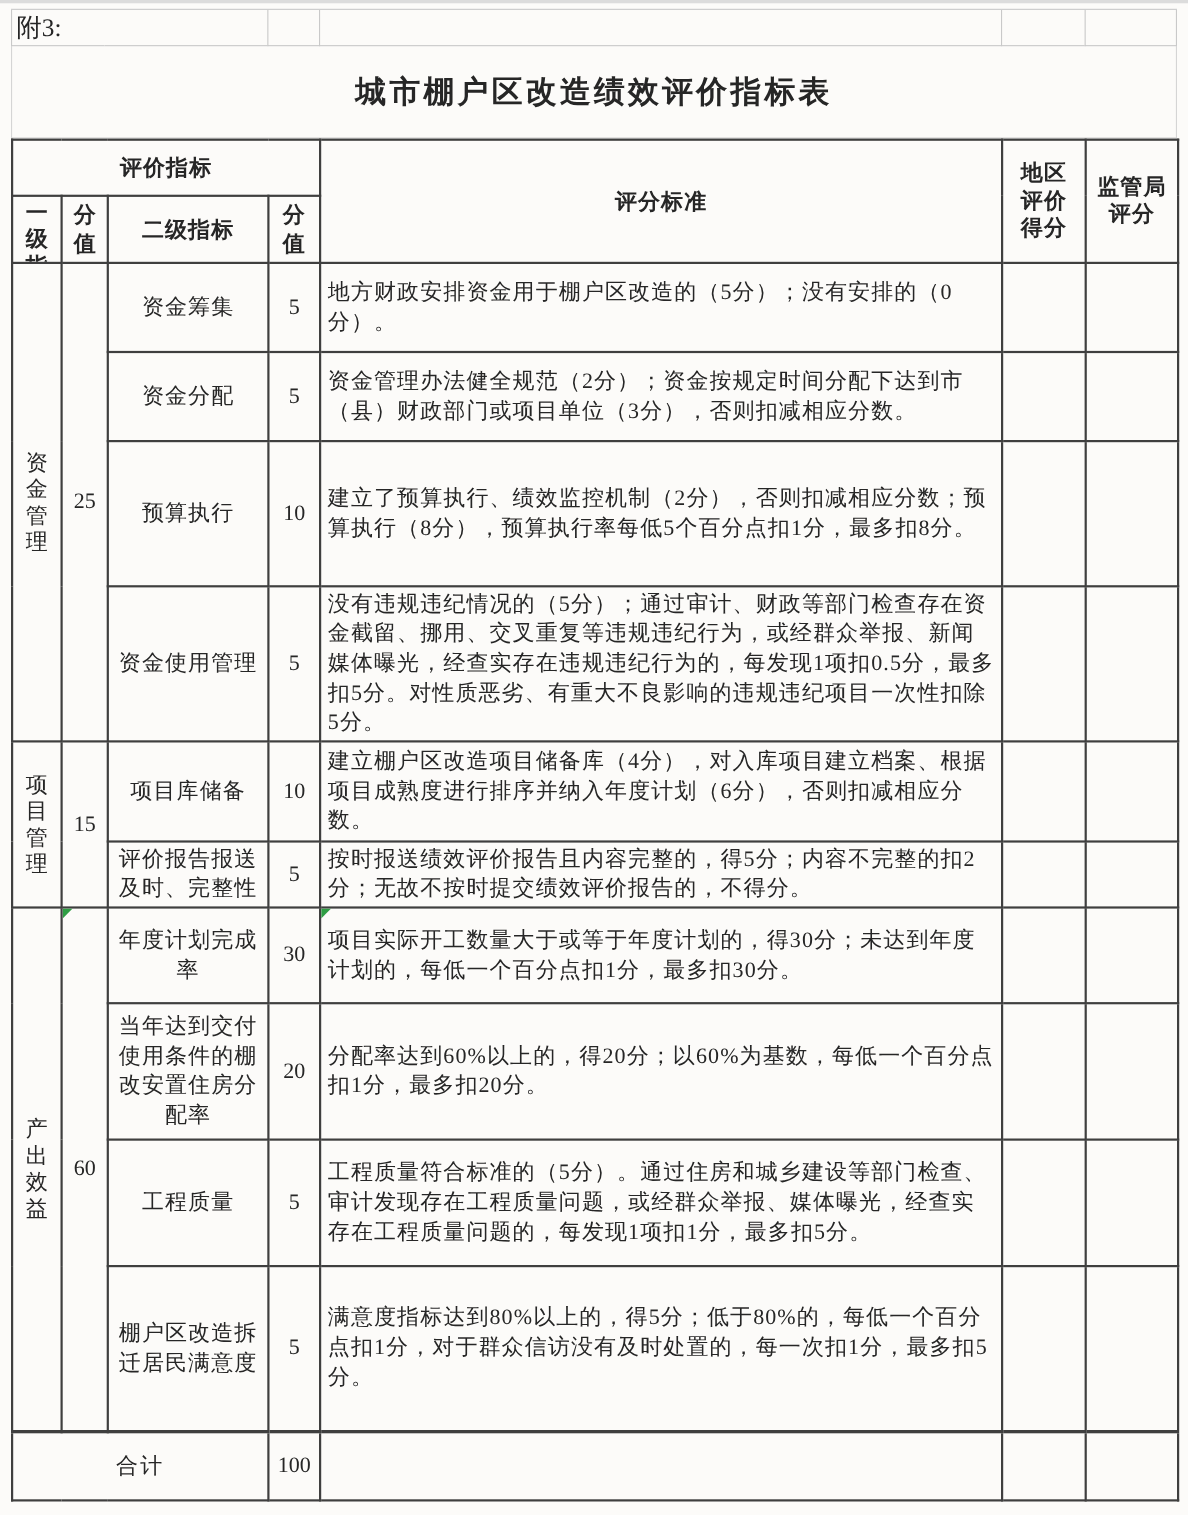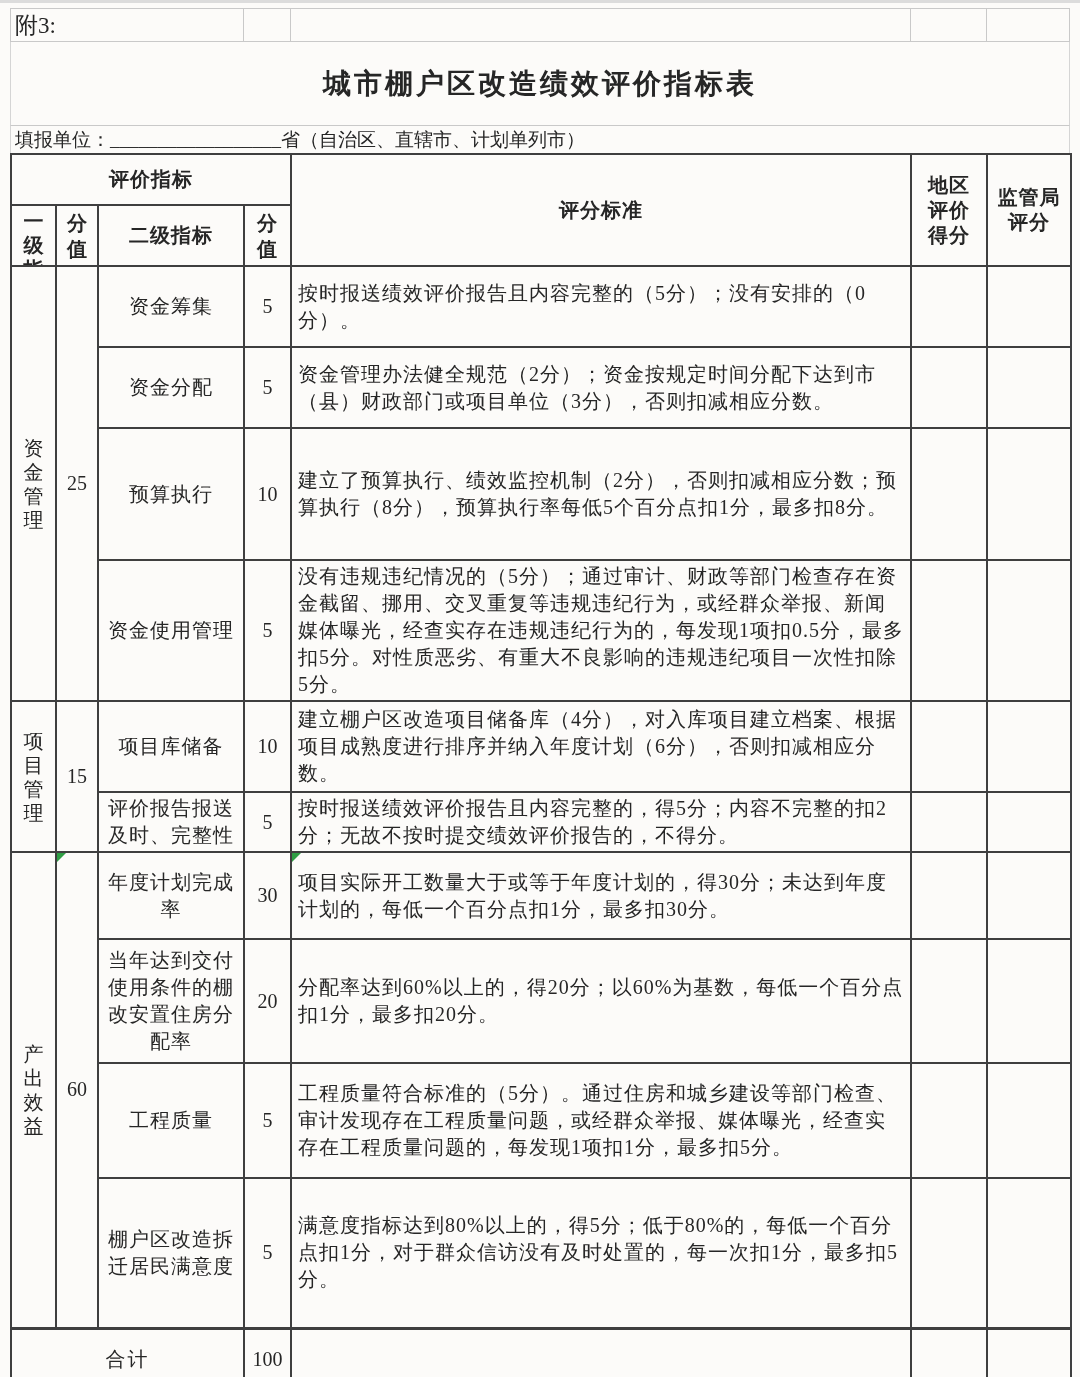--- a/index.html
+++ b/index.html
@@ -71,23 +71,20 @@
     <div class="tcell tc3"></div>
     <div class="tcell tc4"></div>
     <div class="tcell tc5"></div>
     <div class="tcell tc6"></div>
   </div>
 
   <div class="titleblock">
     <h1>城市棚户区改造绩效评价指标表</h1>
   </div>
 
-  <div class="unitrow">
-    <span>填报单位：__________________省（自治区、直辖市、计划单列市）</span>
-  </div>
 
   <table>
     <colgroup>
       <col style="width:45px">
         <col style="width:42px">
         <col style="width:146px">
       <col style="width:47px">
         <col style="width:620px">
         <col style="width:76px">
       <col style="width:84px">
@@ -112,21 +109,21 @@
       <td class="hd stack">分值</td>
     </tr>
 
     <tr class="r1">
       <td rowspan="4" class="grp">
         <div class="vtext">资金管理</div>
       </td>
       <td rowspan="4" class="pts">25</td>
       <td class="lv2">资金筹集</td>
       <td class="pts">5</td>
-      <td class="std">按时报送绩效评价报告且内容完整的（5分）；没有安排的（0分）。</td>
+      <td class="std">地方财政安排资金用于棚户区改造的（5分）；没有安排的（0分）。</td>
       <td></td>
       <td></td>
     </tr>
     <tr class="r2">
       <td class="lv2">资金分配</td>
       <td class="pts">5</td>
       <td class="std">资金管理办法健全规范（2分）；资金按规定时间分配下达到市（县）财政部门或项目单位（3分），否则扣减相应分数。</td>
       <td></td>
       <td></td>
     </tr>

